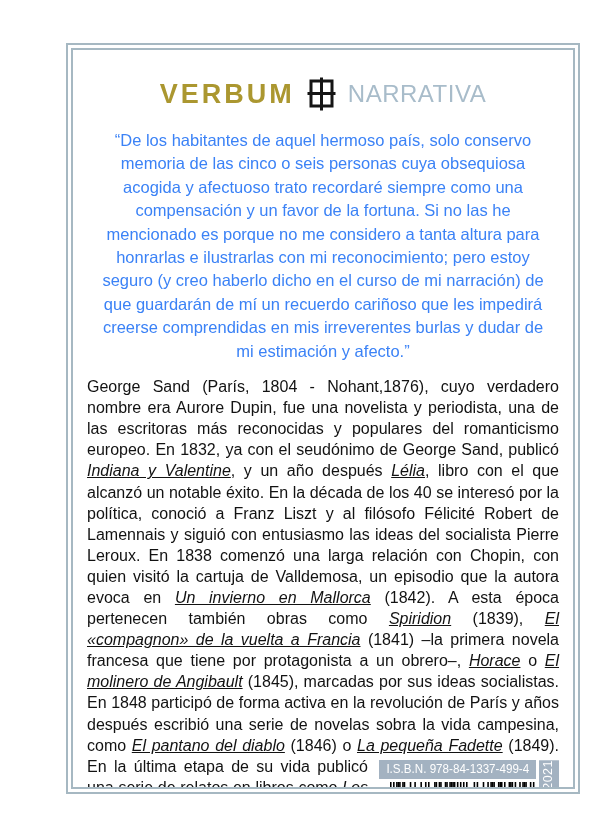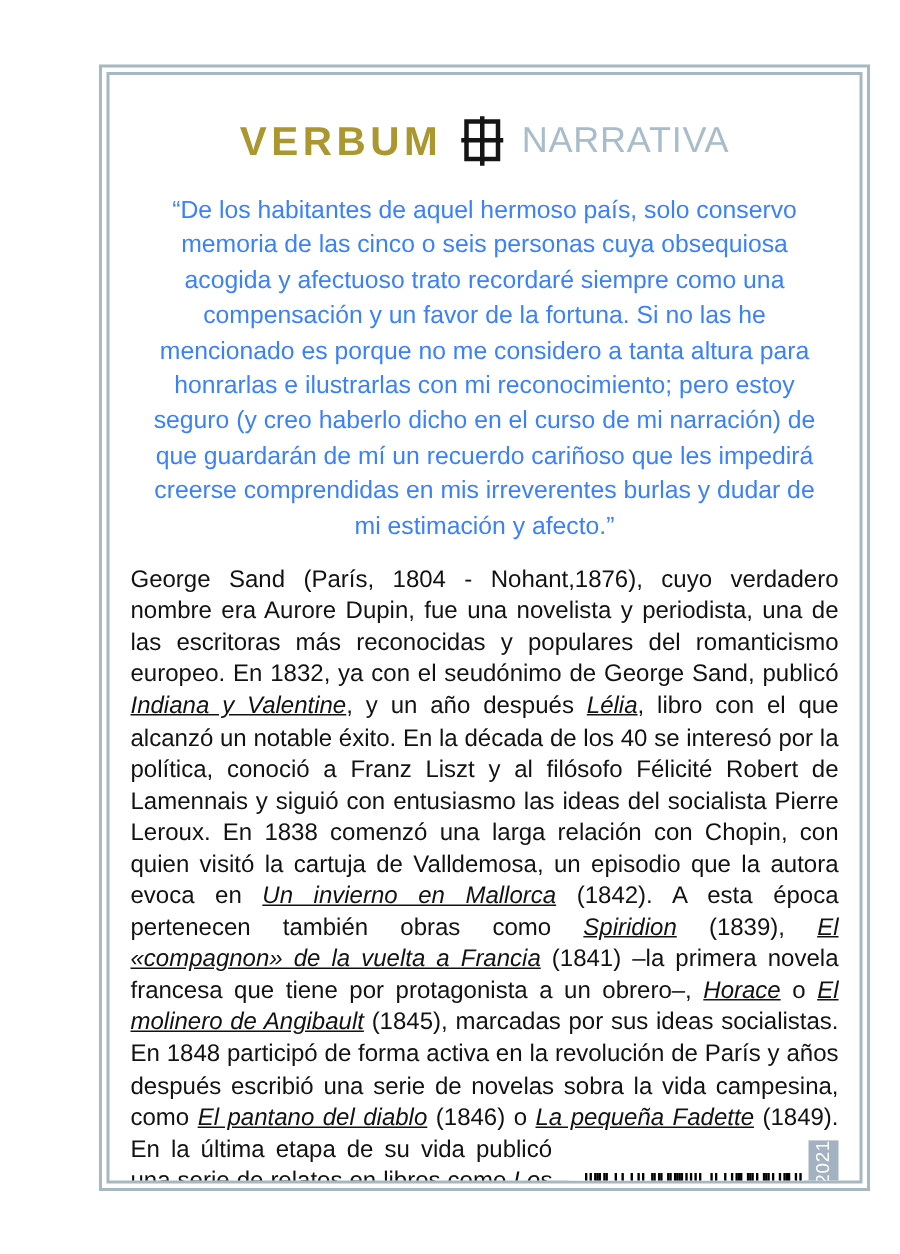--- a/index.html
+++ b/index.html
@@ -81,20 +81,21 @@
           <line x1="15.5" y1="1.5" x2="15.5" y2="34.5" stroke="#151515" stroke-width="3"></line>
           <line x1="1.5" y1="17.5" x2="29.5" y2="17.5" stroke="#151515" stroke-width="3"></line>
         </svg>
       </span>
       <span class="collection">NARRATIVA</span>
     </div>
 
     <p class="quote">“De los habitantes de aquel hermoso país, solo conservo memoria de las cinco o seis personas cuya obsequiosa acogida y afectuoso trato recordaré siempre como una compensación y un favor de la fortuna. Si no las he mencionado es porque no me considero a tanta altura para honrarlas e ilustrarlas con mi reconocimiento; pero estoy seguro (y creo haberlo dicho en el curso de mi narración) de que guardarán de mí un recuerdo cariñoso que les impedirá creerse comprendidas en mis irreverentes burlas y dudar de mi estimación y afecto.”</p>
 
     <p class="bio"><span><span class="b">George Sand</span><span> (París, 1804 - Nohant,1876), cuyo verdadero nombre era Aurore Dupin, fue una novelista y periodista, una de las escritoras más reconocidas y populares del romanticismo europeo. En 1832, ya con el seudónimo de George Sand, publicó </span><span class="i">Indiana y Valentine</span><span>, y un año después </span><span class="i">Lélia</span><span>, libro con el que alcanzó un notable éxito. En la década de los 40 se interesó por la política, conoció a Franz Liszt y al filósofo Félicité Robert de Lamennais y siguió con entusiasmo las ideas del socialista Pierre Leroux. En 1838 comenzó una larga relación con Chopin, con quien visitó la cartuja de Valldemosa, un episodio que la autora evoca en </span><span class="i">Un invierno en Mallorca</span><span> (1842). A esta época pertenecen también obras como </span><span class="i">Spiridion</span><span> (1839), </span><span class="i">El «compagnon» de la vuelta a Francia</span><span> (1841) –la primera novela francesa que tiene por protagonista a un obrero–, </span><span class="i">Horace</span><span> o </span><span class="i">El molinero de Angibault</span><span> (1845), marcadas por sus ideas socialistas. En 1848 participó de forma activa en la revolución de París y años después escribió una serie de novelas sobra la vida campesina, como </span><span class="i">El pantano del diablo</span><span> (1846) o </span><span class="i">La pequeña Fadette</span><span> (1849). </span></span><span class="isbn-float">
+          <span class="isbn-label"><span>I.S.B.N. 978-84-1337-499-4</span></span>
           <span class="isbn-strip">
             <span>VERBUM 2021</span>
           </span>
           <span class="bc-area">
             <svg width="157" height="68" viewBox="0 0 157 68">
               <rect x="11.00" y="0" width="1.57" height="57" fill="#000"></rect>
               <rect x="14.04" y="0" width="1.57" height="57" fill="#000"></rect>
               <rect x="17.08" y="0" width="1.57" height="49" fill="#000"></rect>
               <rect x="18.60" y="0" width="1.57" height="49" fill="#000"></rect>
               <rect x="20.12" y="0" width="1.57" height="49" fill="#000"></rect>

